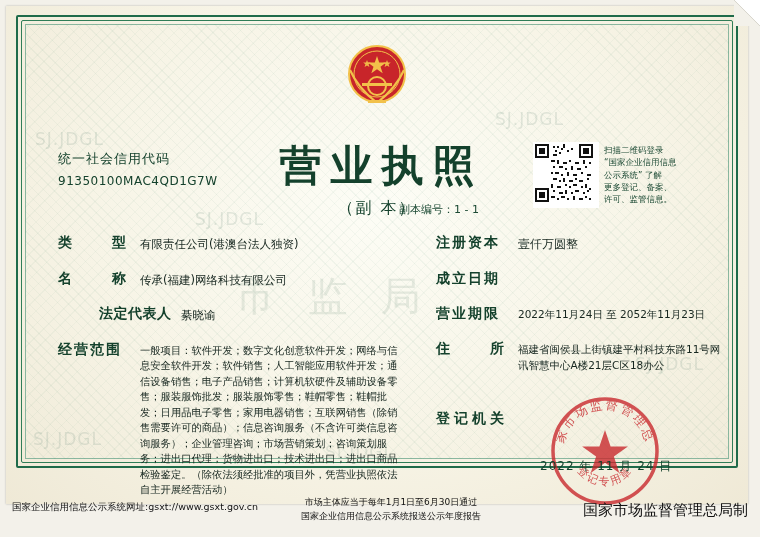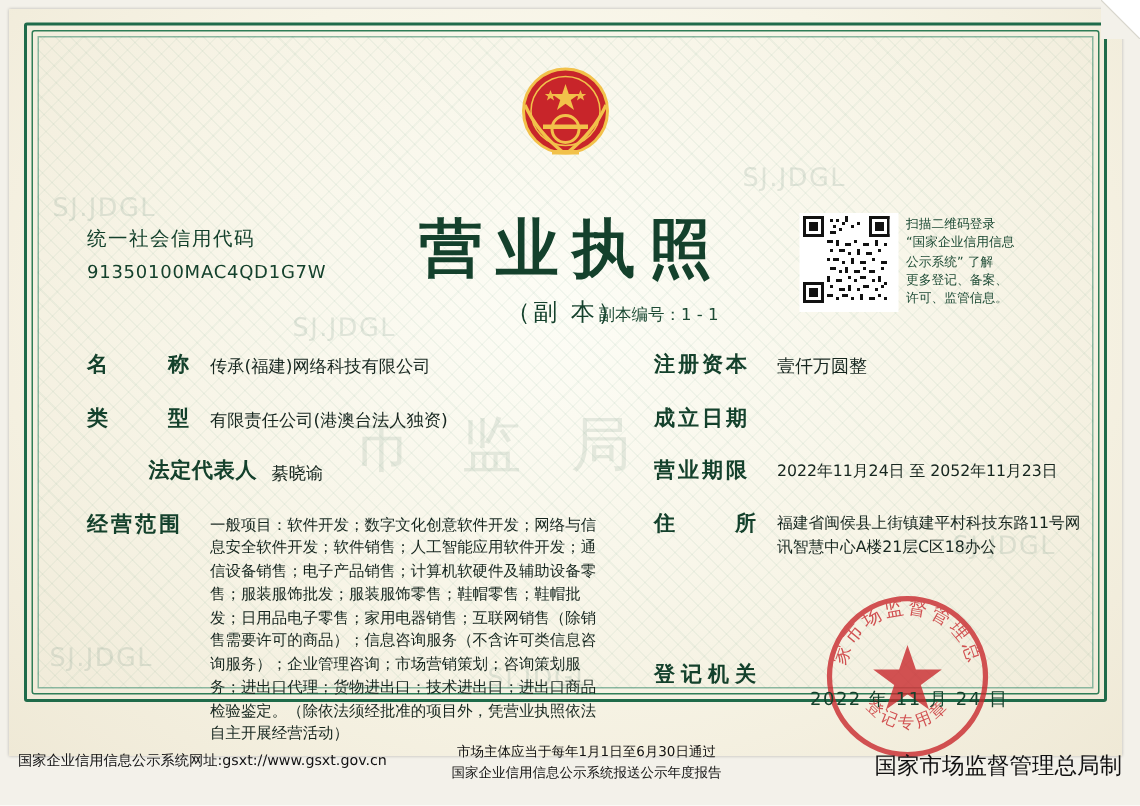--- a/index.html
+++ b/index.html
@@ -203,21 +203,20 @@
 
   
   .registrar {
     position: absolute;
     left: 430px;
     top: 404px;
     font-size: 14px;
     font-weight: bold;
     color: #14412c;
     letter-spacing: 4px;
-    margin-top: 31px;
   }
   .date-line {
     position: absolute;
     left: 534px;
     top: 452px;
     font-size: 12px;
     color: #14412c;
     letter-spacing: 1px;
   }
 
@@ -405,26 +404,26 @@
       </svg>
     </div>
     <div class="qr-note" style="white-space:pre-line;">扫描二维码登录
 “国家企业信用信息
 公示系统” 了解
 更多登记、备案、
 许可、监管信息。</div>
 
     <div class="fields-left">
       <div class="row">
+        <div class="lab">类　　型</div>
+        <div class="val val-strong">有限责任公司(港澳台法人独资)</div>
+      </div>
+      <div class="row">
         <div class="lab">名　　称</div>
         <div class="val val-strong">传承(福建)网络科技有限公司</div>
-      </div>
-      <div class="row">
-        <div class="lab">类　　型</div>
-        <div class="val val-strong">有限责任公司(港澳台法人独资)</div>
       </div>
       <div class="row">
         <div class="lab" style="letter-spacing:0.5px;margin-left:41px;">法定代表人</div>
         <div class="val val-strong">綦晓谕</div>
       </div>
       <div class="row scope">
         <div class="lab" style="letter-spacing:2px;">经营范围</div>
         <div class="val">一般项目：软件开发；数字文化创意软件开发；网络与信息安全软件开发；软件销售；人工智能应用软件开发；通信设备销售；电子产品销售；计算机软硬件及辅助设备零售；服装服饰批发；服装服饰零售；鞋帽零售；鞋帽批发；日用品电子零售；家用电器销售；互联网销售（除销售需要许可的商品）；信息咨询服务（不含许可类信息咨询服务）；企业管理咨询；市场营销策划；咨询策划服务；进出口代理；货物进出口；技术进出口；进出口商品检验鉴定。（除依法须经批准的项目外，凭营业执照依法自主开展经营活动）</div>
       </div>
     </div>

